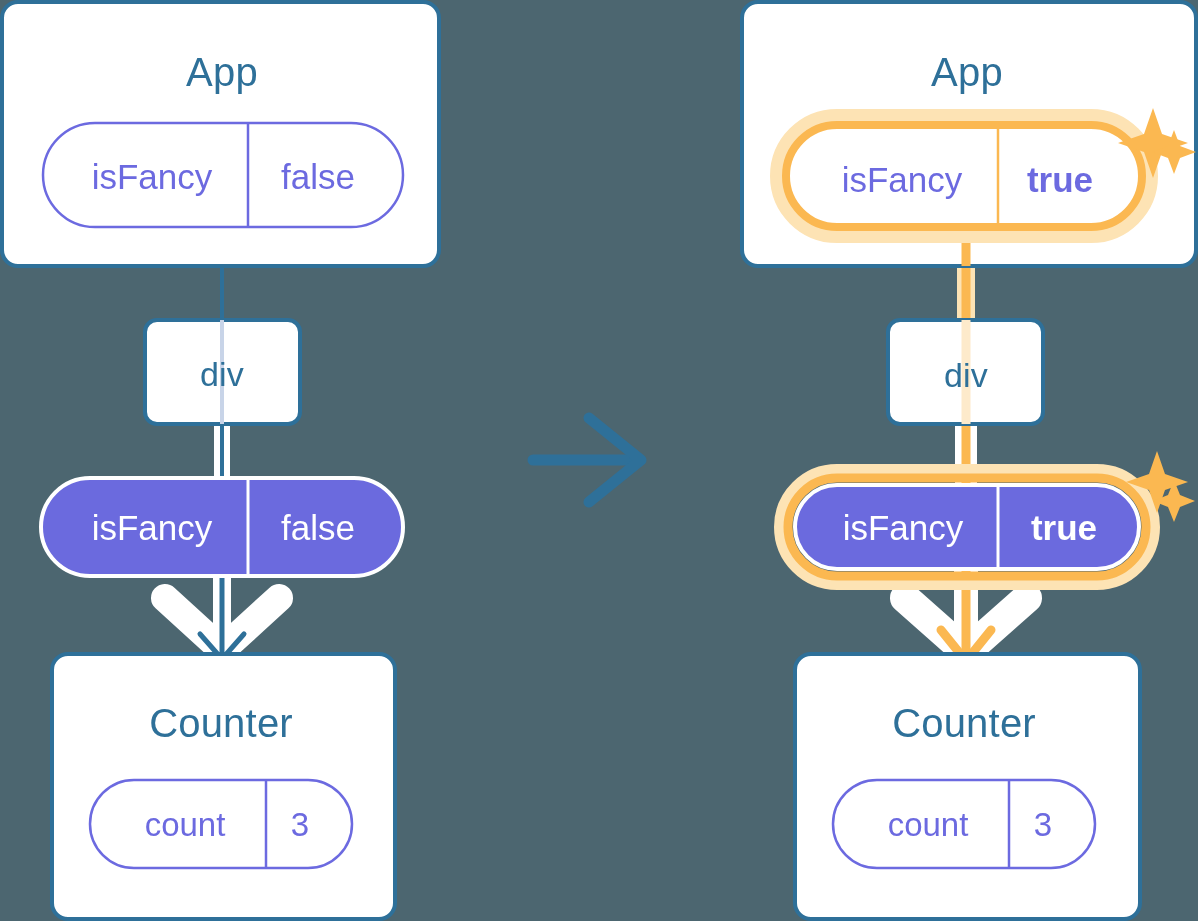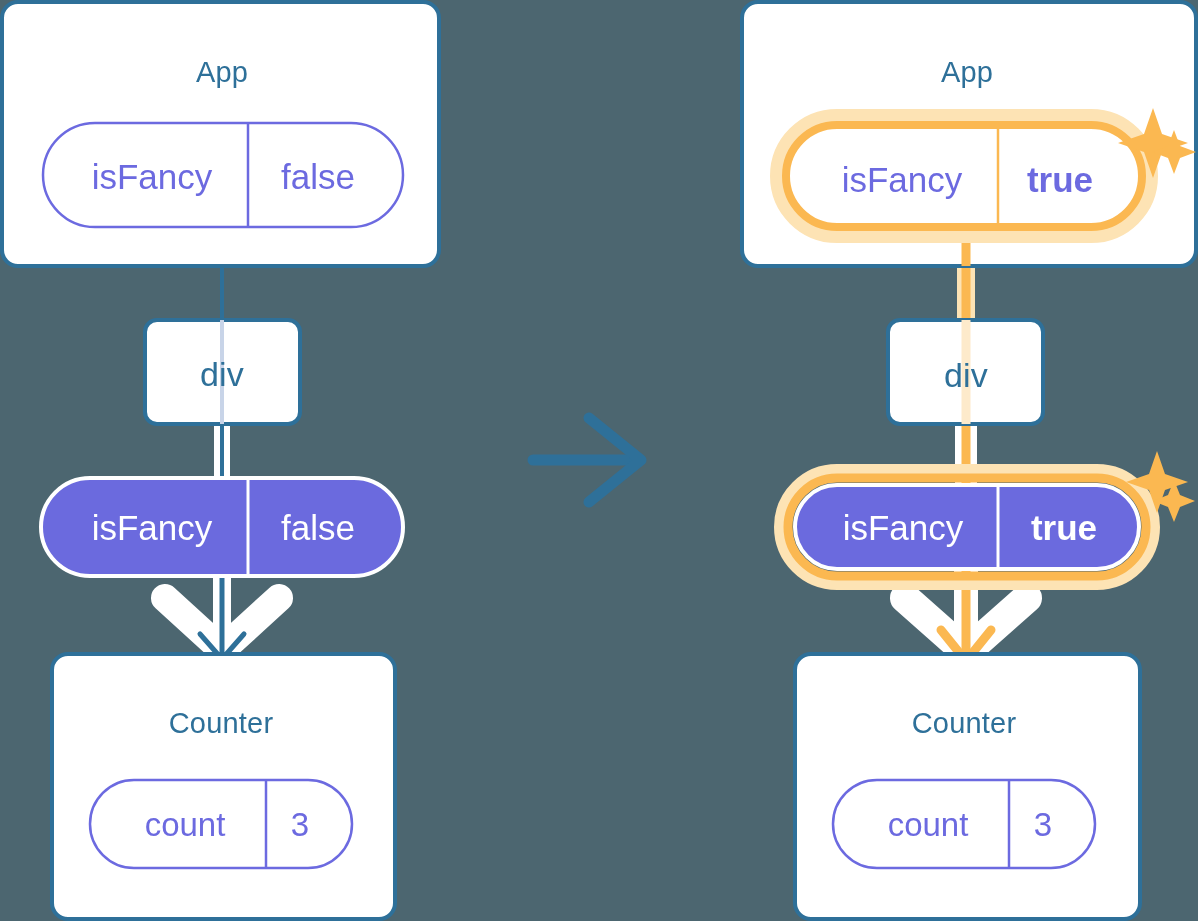--- a/index.html
+++ b/index.html
@@ -22,21 +22,21 @@
     position: absolute;
     top: 0;
     left: 0;
   }
   .txt {
     position: absolute;
     white-space: nowrap;
     pointer-events: none;
   }
   .title-txt {
-    font-size: 29px;
+    font-size: 40px;
     color: #2e7099;
     letter-spacing: 0.2px;
   }
   .pill-txt {
     font-size: 35px;
     color: #6c6ae0;
   }
   .pill-txt-white {
     font-size: 35px;
     color: #ffffff;

